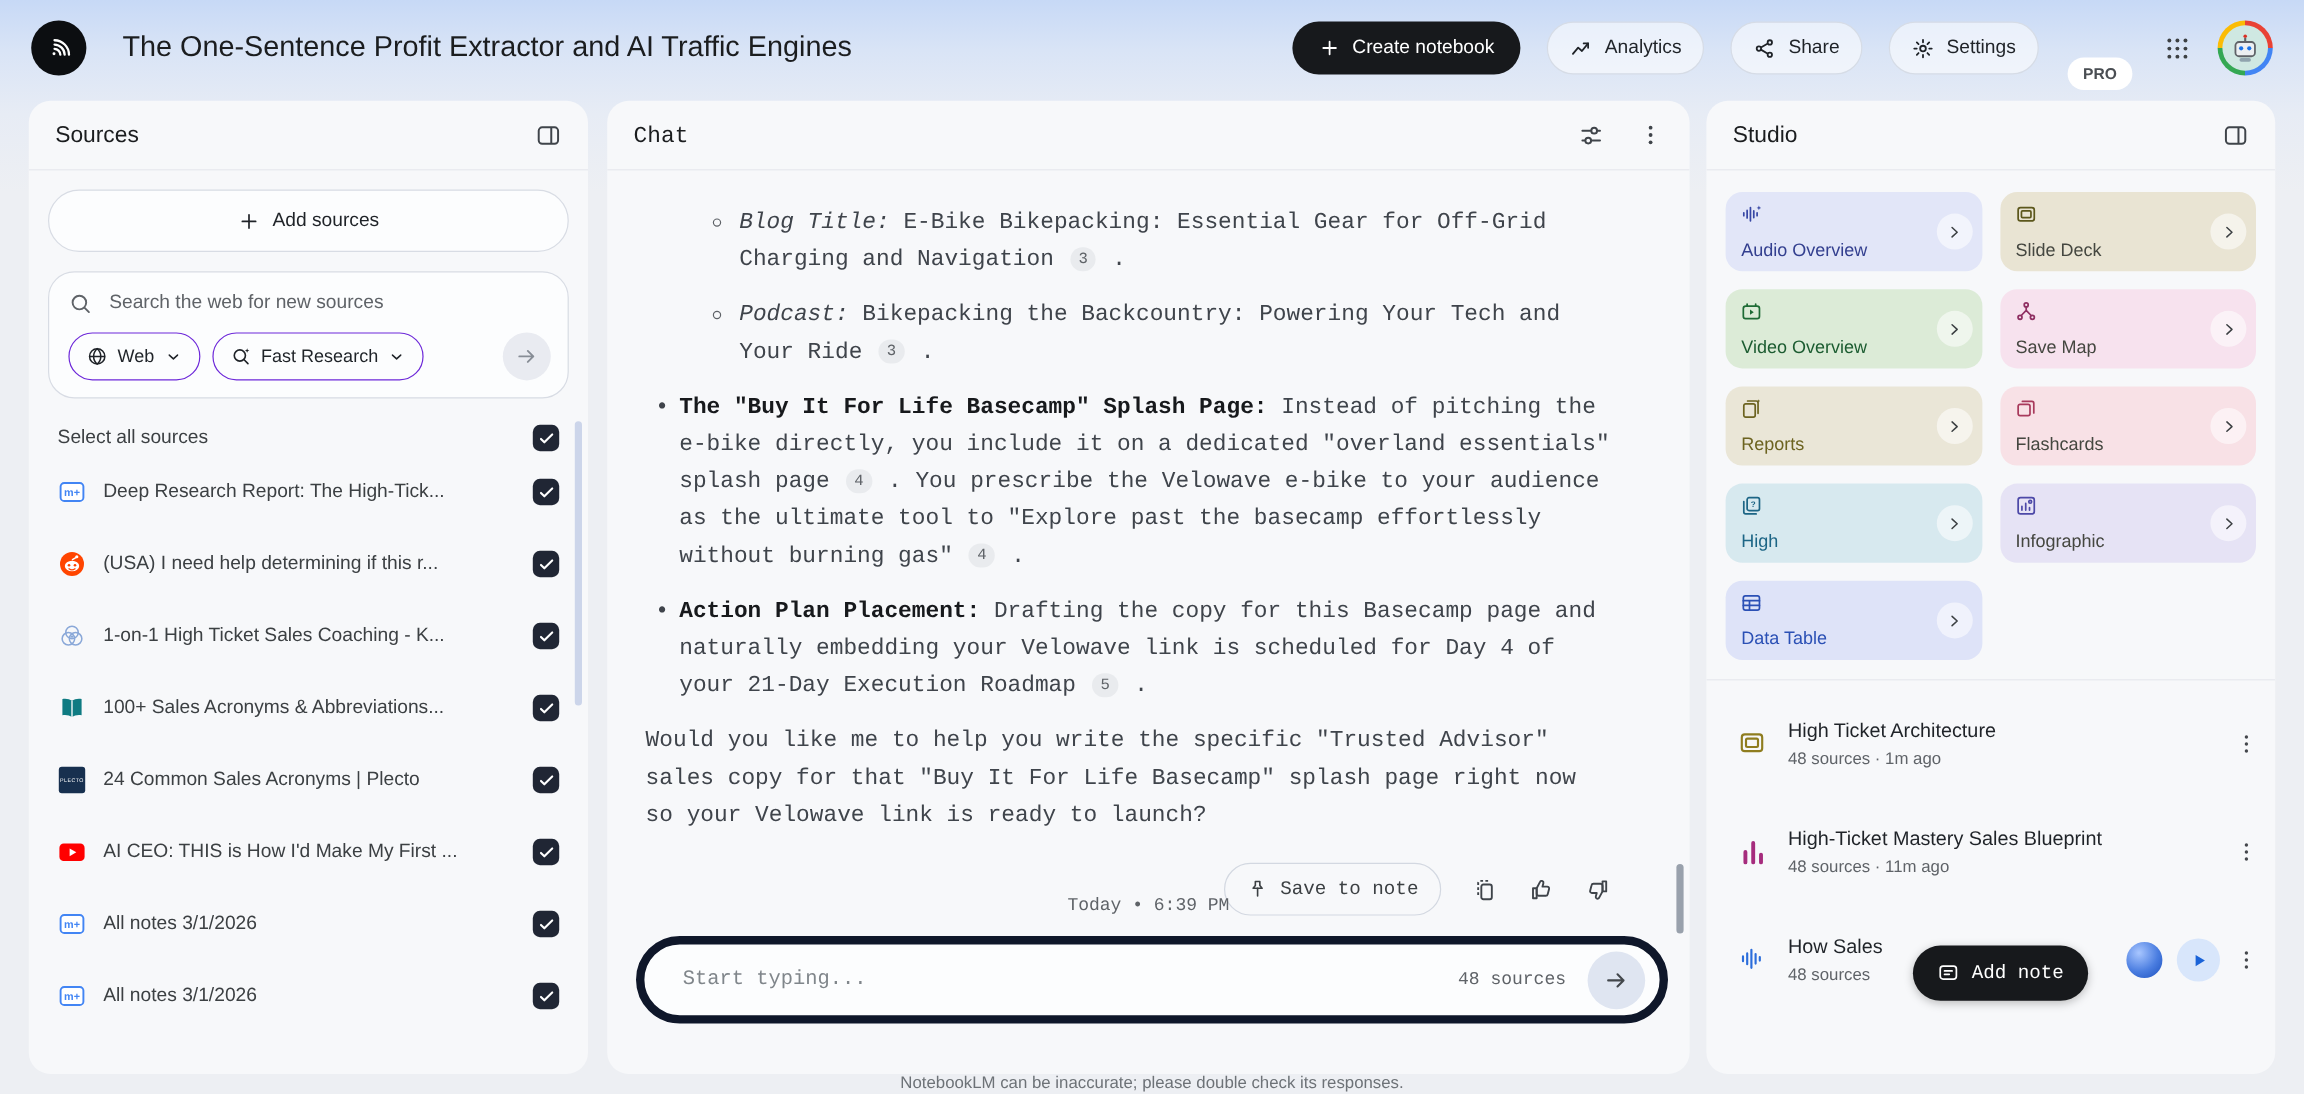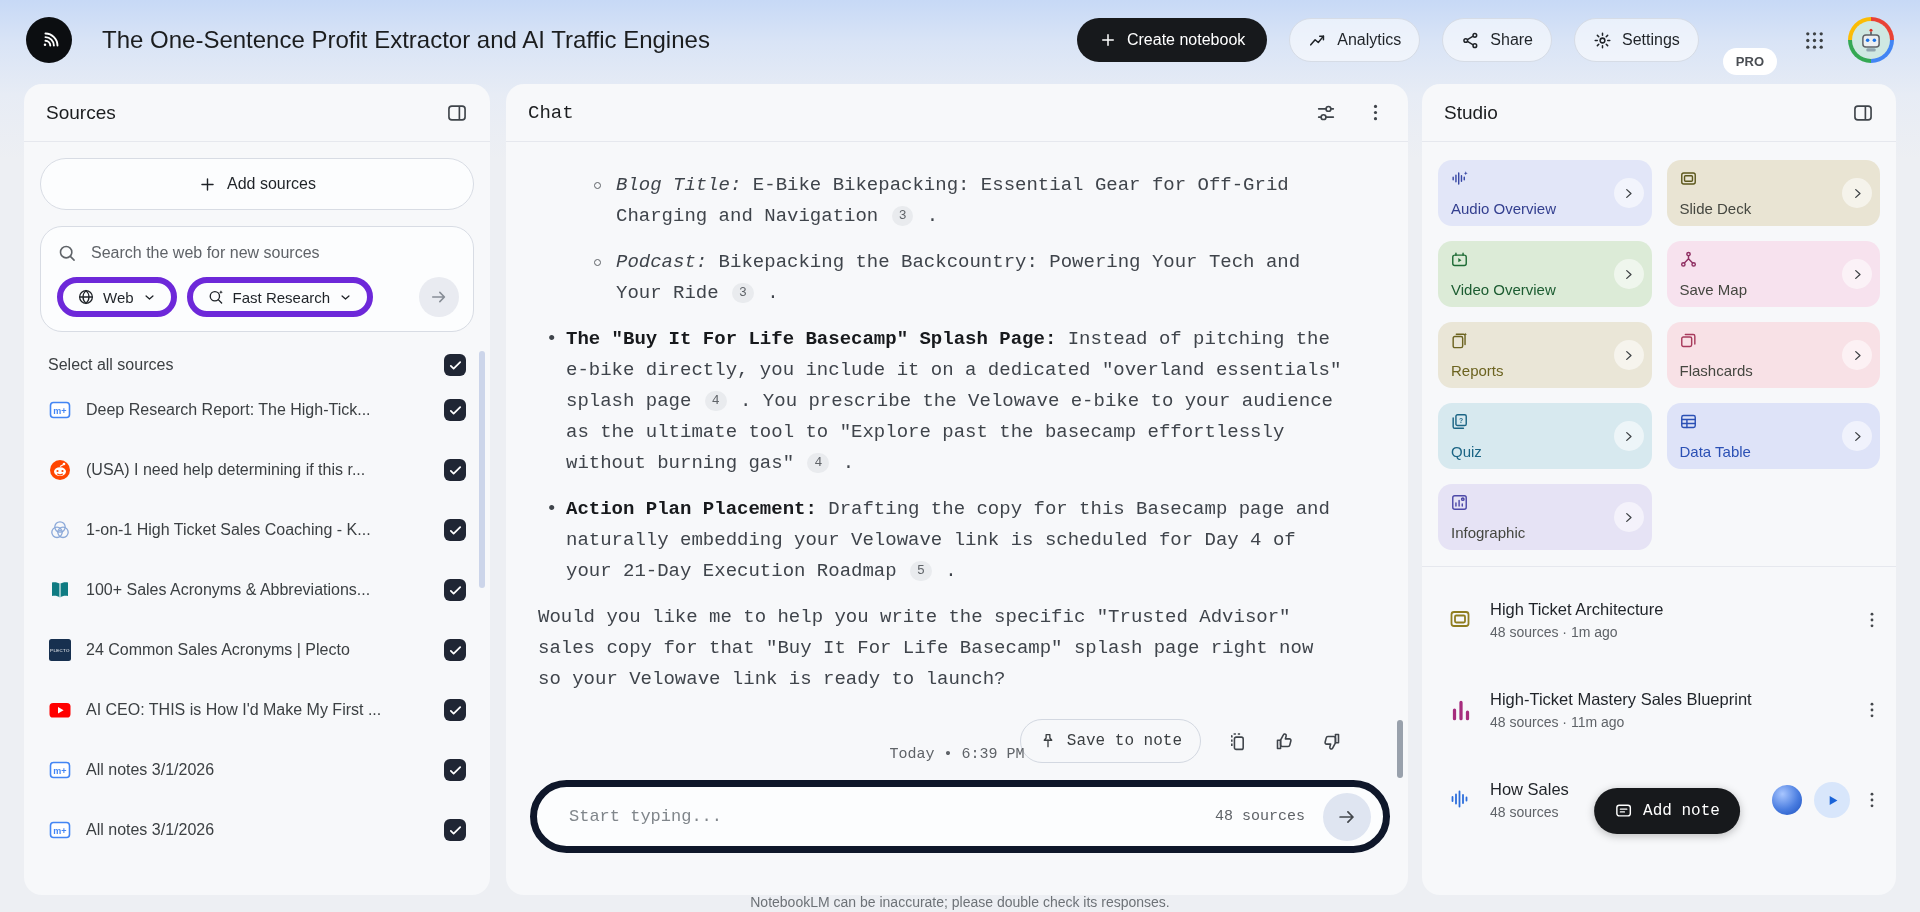--- a/index.html
+++ b/index.html
@@ -34,21 +34,21 @@
   .icon-btn { background:none; border:none; padding:0; color:#3f444a; cursor:pointer; }
 
   
   .sources-body { padding:16px 16px 0 16px; }
   .add-sources { width:100%; height:52px; border:1px solid #d8dce4; border-radius:26px; background:#fcfdfe; display:flex; align-items:center; justify-content:center; gap:10px; font-size:16px; color:#1f2328; font-family:inherit; cursor:pointer; }
   .search-card { margin-top:16px; border:1px solid #d8dce4; border-radius:22px; background:#fcfdfe; padding:16px 14px 14px 16px; position:relative; }
   .search-row { display:flex; align-items:center; gap:12px; color:#5f6368; }
   .search-row input { flex:1; border:none; outline:none; background:transparent; font-size:16px; font-family:inherit; color:#1f2328; }
   .search-row input::placeholder { color:#5f6368; }
   .pill-row { display:flex; align-items:center; gap:10px; margin-top:14px; }
-  .mini-pill { height:40px; border:6px solid #6d28d9; border-radius:20px; background:transparent; display:flex; align-items:center; gap:8px; padding:0 14px; font-size:15px; color:#1f2328; font-family:inherit; cursor:pointer; }
+  .mini-pill { height:40px; border:1px solid #6d28d9; border-radius:20px; background:transparent; display:flex; align-items:center; gap:8px; padding:0 14px; font-size:15px; color:#1f2328; font-family:inherit; cursor:pointer; }
   .search-go { position:absolute; right:14px; bottom:14px; width:40px; height:40px; border:none; border-radius:50%; background:#e9ebf1; color:#878d96; display:flex; align-items:center; justify-content:center; cursor:pointer; }
   .select-row { display:flex; align-items:center; justify-content:space-between; padding:22px 8px 4px 8px; font-size:16px; color:#3c4043; }
   .src-row { display:flex; align-items:center; gap:14px; height:60px; padding:0 8px; cursor:pointer; }
   .src-ic { width:24px; height:24px; flex:none; }
   .src-title { flex:1; min-width:0; font-size:16px; color:#3c4043; white-space:nowrap; overflow:hidden; }
   .cbx { width:22px; height:22px; border-radius:6px; background:#202634; display:flex; align-items:center; justify-content:center; flex:none; cursor:pointer; }
   .sb-thumb { position:absolute; width:6px; border-radius:3px; }
   #sources-sb { right:5px; top:267px; height:237px; background:#ccd5ea; }
   #chat-sb { right:5px; top:636px; height:58px; background:#99a1ac; }
 
@@ -502,38 +502,38 @@
             <path d="M8 4.5h10a2 2 0 012 2v10"></path>
           </svg></span><span class="card-lbl" style="color:#454740">Flashcards</span><button class="chev">
           <svg viewBox="0 0 24 24" width="17" height="17" fill="none" stroke="currentColor" stroke-width="1.8" stroke-linecap="round" stroke-linejoin="round">
             <path d="M9.5 6.5l6 5.5-6 5.5"></path>
           </svg>
         </button></div>
       <div class="studio-card" style="background: rgb(215, 233, 239);"><span class="card-ic" style="color:#1c6585"><svg viewBox="0 0 24 24" width="24" height="24" fill="none" stroke="currentColor" stroke-width="1.8" stroke-linecap="round" stroke-linejoin="round">
             <rect x="7.5" y="3.5" width="13" height="13.5" rx="2"></rect>
             <path d="M4 7.5v11a2 2 0 002 2h11"></path>
             <text x="14" y="13.4" font-size="8.5" font-weight="bold" text-anchor="middle" fill="currentColor" stroke="none" font-family="Liberation Sans,sans-serif">?</text>
-          </svg></span><span class="card-lbl" style="color:#1c6585">Quiz</span><button class="chev">
-          <svg viewBox="0 0 24 24" width="17" height="17" fill="none" stroke="currentColor" stroke-width="1.8" stroke-linecap="round" stroke-linejoin="round">
-            <path d="M9.5 6.5l6 5.5-6 5.5"></path>
-          </svg>
-        </button></div>
-      <div class="studio-card" style="background: rgb(222, 227, 248);"><span class="card-ic" style="color:#2b50b5"><svg viewBox="0 0 24 24" width="24" height="24" fill="none" stroke="currentColor" stroke-width="1.8" stroke-linecap="round" stroke-linejoin="round">
-            <rect x="3.5" y="4.5" width="17" height="15" rx="2.2"></rect>
-            <path d="M3.5 9.5h17M10 9.5v10M3.5 14.5h17"></path>
-          </svg></span><span class="card-lbl" style="color:#2b50b5">Data Table</span><button class="chev">
+          </svg></span><span class="card-lbl" style="color:#1c6585">High</span><button class="chev">
           <svg viewBox="0 0 24 24" width="17" height="17" fill="none" stroke="currentColor" stroke-width="1.8" stroke-linecap="round" stroke-linejoin="round">
             <path d="M9.5 6.5l6 5.5-6 5.5"></path>
           </svg>
         </button></div>
       <div class="studio-card" style="background: rgb(230, 227, 245);"><span class="card-ic" style="color:#4d49a8"><svg viewBox="0 0 24 24" width="24" height="24" fill="none" stroke="currentColor" stroke-width="1.8" stroke-linecap="round" stroke-linejoin="round">
             <rect x="3.5" y="3.5" width="17" height="17" rx="2.5"></rect>
             <path d="M7.5 16.5v-4M11.5 16.5v-7M15.5 16.5v-2.5"></path>
             <circle cx="16.2" cy="7.8" r="1.5"></circle>
           </svg></span><span class="card-lbl" style="color:#454740">Infographic</span><button class="chev">
+          <svg viewBox="0 0 24 24" width="17" height="17" fill="none" stroke="currentColor" stroke-width="1.8" stroke-linecap="round" stroke-linejoin="round">
+            <path d="M9.5 6.5l6 5.5-6 5.5"></path>
+          </svg>
+        </button></div>
+      <div class="studio-card" style="background: rgb(222, 227, 248);"><span class="card-ic" style="color:#2b50b5"><svg viewBox="0 0 24 24" width="24" height="24" fill="none" stroke="currentColor" stroke-width="1.8" stroke-linecap="round" stroke-linejoin="round">
+            <rect x="3.5" y="4.5" width="17" height="15" rx="2.2"></rect>
+            <path d="M3.5 9.5h17M10 9.5v10M3.5 14.5h17"></path>
+          </svg></span><span class="card-lbl" style="color:#2b50b5">Data Table</span><button class="chev">
           <svg viewBox="0 0 24 24" width="17" height="17" fill="none" stroke="currentColor" stroke-width="1.8" stroke-linecap="round" stroke-linejoin="round">
             <path d="M9.5 6.5l6 5.5-6 5.5"></path>
           </svg>
         </button></div>
     </div>
   <div class="studio-div"></div>
   <div id="notes-list">
       <div class="note-row">
         <span class="note-ic" style="color:#8f7d1f">
           <svg viewBox="0 0 24 24" width="24" height="24" fill="none" stroke="currentColor" stroke-width="1.8" stroke-linecap="round" stroke-linejoin="round">

